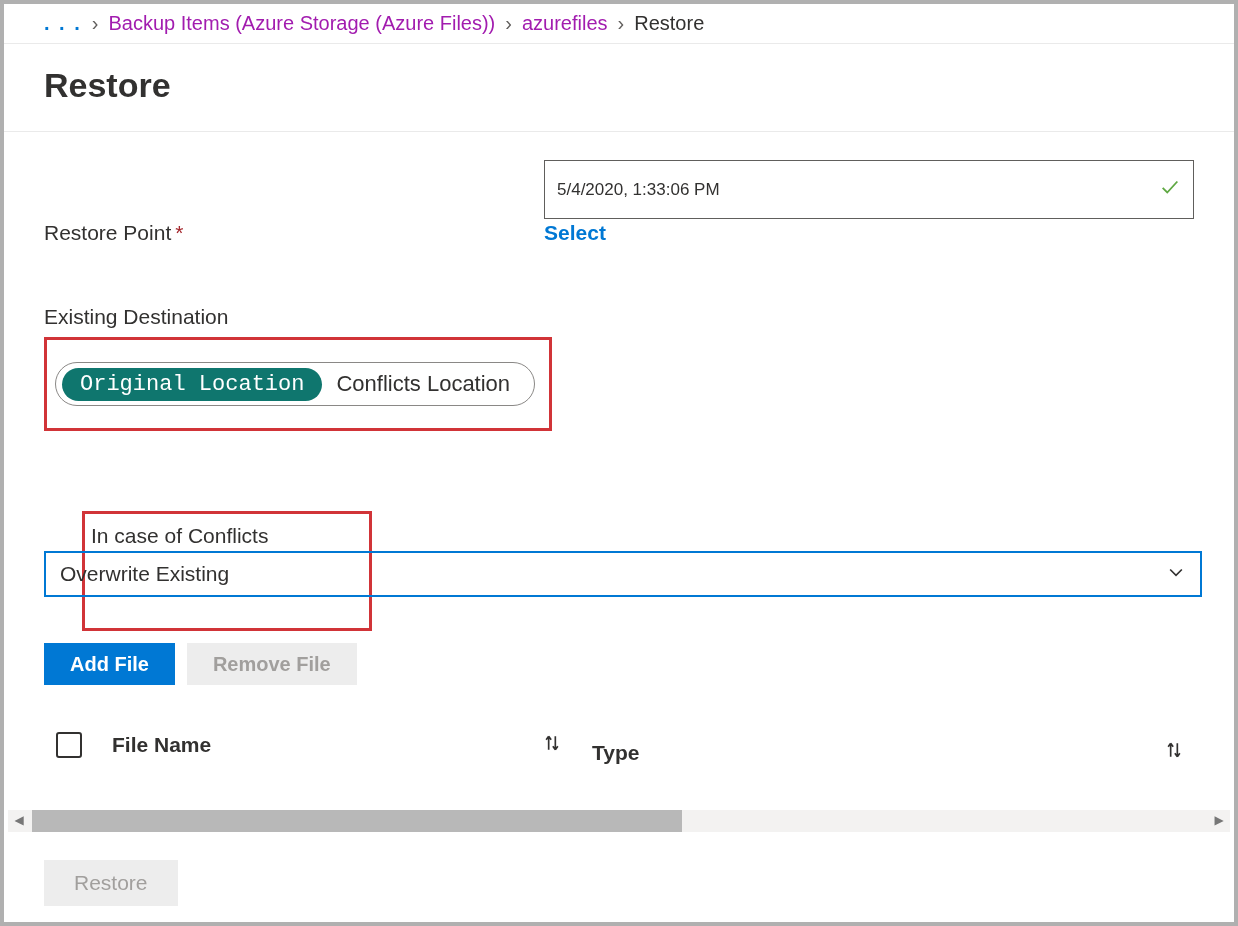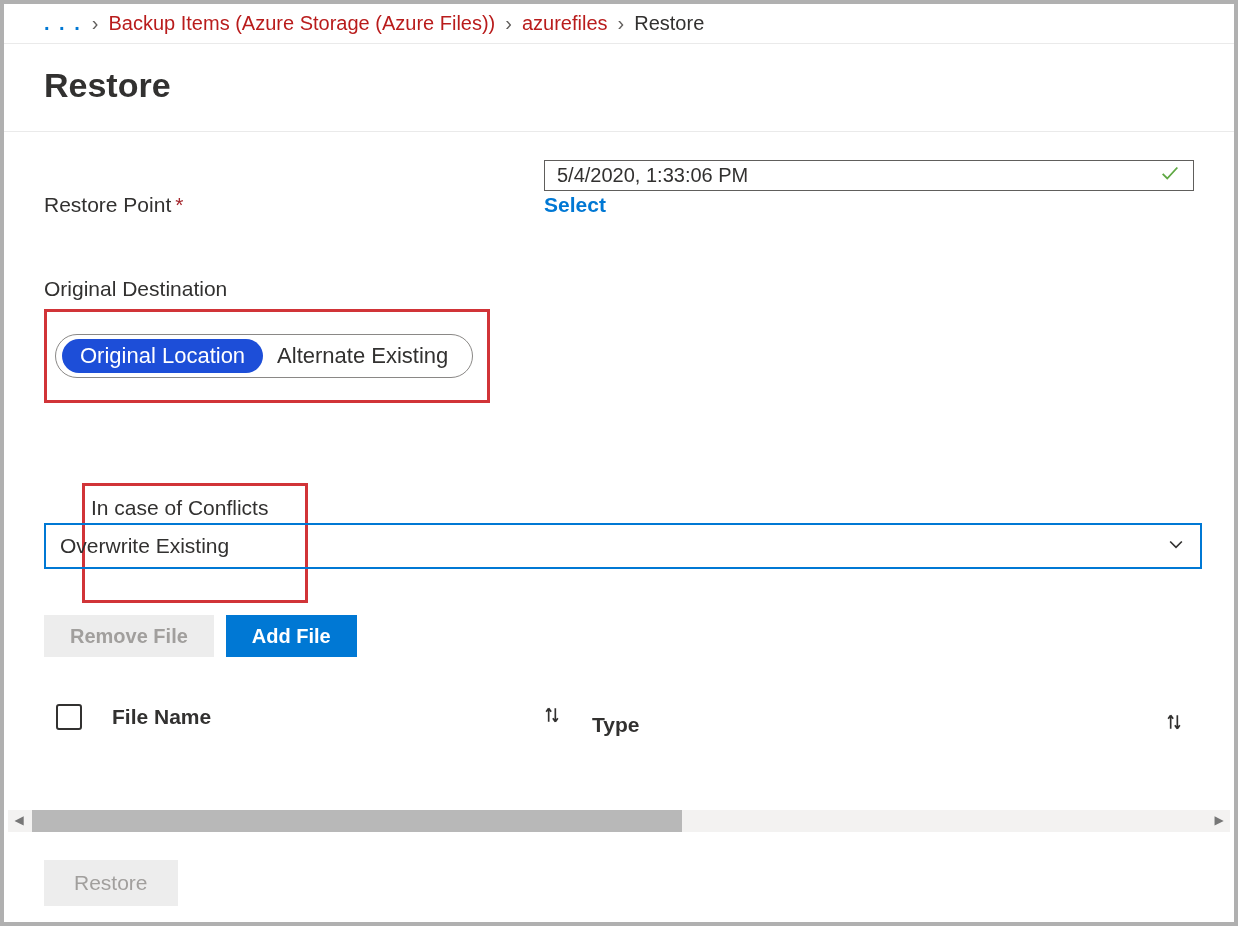--- a/index.html
+++ b/index.html
@@ -1,38 +1,38 @@
 <!DOCTYPE html>
 <html><head>
 <meta charset="utf-8">
 <style>
   * { box-sizing: border-box; margin: 0; padding: 0; }
   html,body { width:1238px; height:926px; font-family:"Segoe UI",Arial,sans-serif; color:#323130; background:#fff; }
   .frame { width:1238px; height:926px; border:4px solid #b0b0b0; position:relative; overflow:hidden; }
   .breadcrumbs { display:flex; align-items:center; gap:10px; padding:8px 40px 8px 40px; font-size:20px; border-bottom:1px solid #eaeaea; }
-  .breadcrumbs a { color:#b91c1c; text-decoration:none; }
+  .breadcrumbs a { color:#a21caf; text-decoration:none; }
   .breadcrumbs .sep { color:#605e5c; }
   .breadcrumbs .current { color:#323130; }
   .breadcrumbs .ellipsis { color:#0078d4; letter-spacing:2px; font-weight:bold; }
   h1.title { font-size:34px; font-weight:600; padding:22px 40px 26px 40px; border-bottom:1px solid #eaeaea; }
   .content { padding:28px 40px 0 40px; }
   .row { display:flex; align-items:flex-end; }
   .label { width:500px; font-size:21px; font-weight:400; padding-top:6px; }
   .req { color:#a4262c; margin-left:4px; }
   .field-col { flex:1; }
-  .input-box { display:flex; align-items:center; justify-content:space-between; border:1px solid #605e5c; height:31px; padding:0 12px; font-size:20px; }
+  .input-box { display:flex; align-items:center; justify-content:space-between; border:1px solid #605e5c; height:59px; padding:0 12px; font-size:17px; }
   .check-icon svg { width:22px; height:22px; }
   .select-link { color:#0078d4; font-size:21px; font-weight:600; margin-top:2px; display:inline-block; text-decoration:none; }
   .section-label { font-size:21px; font-weight:400; margin-top:60px; }
   .highlight-box { border:3px solid #d13438; padding:22px 14px 22px 8px; margin-top:8px; display:inline-block; }
   .pill-group { display:inline-flex; align-items:center; border:1px solid #8a8886; border-radius:22px; height:44px; padding:0 14px 0 6px; font-size:22px; }
-  .pill-active { background:#1d4ed8; color:#fff; border-radius:18px; padding:4px 18px; font-weight:400; }
+  .pill-active { background:#0f766e; color:#fff; border-radius:18px; padding:4px 18px; font-weight:400;font-family:Liberation Mono, monospace; }
   .pill-inactive { color:#323130; padding:4px 10px 4px 14px; }
   .conflicts-wrap { margin-top:80px; }
-  .highlight-box2 { border:3px solid #d13438; padding:0 0 24px 0; margin-top:0; width:226px; position:absolute; left:38px; }
+  .highlight-box2 { border:3px solid #d13438; padding:0 0 24px 0; margin-top:0; width:290px; position:absolute; left:38px; }
   .conflicts-label { padding:10px 0 10px 6px; font-size:21px; }
   .dropdown { display:flex; align-items:center; justify-content:space-between; border:2px solid #0078d4; height:46px; padding:0 14px; font-size:21px; margin:12px 32px 0 40px; position:relative; }
   .dropdown .chev svg { width:20px; height:20px; }
   .btn-row { display:flex; gap:12px; margin:46px 0 0 40px; }
   .btn { height:42px; padding:0 26px; font-size:20px; font-weight:600; border:none; cursor:pointer; }
   .btn-primary { background:#0078d4; color:#fff; }
   .btn-disabled { background:#ededed; color:#a19f9d; cursor:default; }
   .table-header { display:flex; align-items:center; margin:40px 40px 0 52px; font-size:21px; font-weight:600; }
   .cb { width:26px; height:26px; border:2px solid #323130; border-radius:3px; margin-right:30px; }
   .col-name { flex:0 0 480px; display:flex; align-items:center; justify-content:space-between; padding-right:30px;gap:16px; }
@@ -76,25 +76,25 @@
             <svg viewBox="0 0 24 24" fill="none" stroke="#5fa843" stroke-width="2">
                 <polyline points="4,13 9,18 20,6"></polyline>
               </svg>
           </span>
         </div>
         <a href="#" class="select-link">Select</a>
       </div>
     </div>
 
     
-    <div class="section-label">Original Destination</div>
+    <div class="section-label">Existing Destination</div>
     <div class="highlight-box">
       <div class="pill-group">
         <span class="pill-active">Original Location</span>
-        <span class="pill-inactive">Alternate Existing</span>
+        <span class="pill-inactive">Conflicts Location</span>
       </div>
     </div>
 
     
     <div class="conflicts-wrap" style="position:relative; height:110px;">
       <div class="highlight-box2">
         <div class="conflicts-label">In case of Conflicts</div>
         <div style="height:46px;"></div>
       </div>
     </div>
@@ -103,22 +103,22 @@
   <div class="dropdown" style="margin-top:-70px;">
     <span>Overwrite Existing</span>
     <span class="chev">
       <svg viewBox="0 0 24 24" fill="none" stroke="#323130" stroke-width="2">
           <polyline points="5,9 12,16 19,9"></polyline>
         </svg>
     </span>
   </div>
 
   <div class="btn-row">
+    <button class="btn btn-primary">Add File</button>
     <button class="btn btn-disabled">Remove File</button>
-    <button class="btn btn-primary">Add File</button>
   </div>
 
   <div class="table-header">
     <div class="cb"></div>
     <div class="col-name">
       <span>File Name</span>
       <span class="sort-icon">
         <svg viewBox="0 0 24 24" fill="none" stroke="#323130" stroke-width="2">
             <path d="M8 4v16M8 4l-3 4M8 4l3 4M16 20V4M16 20l-3-4M16 20l3-4"></path>
           </svg>

